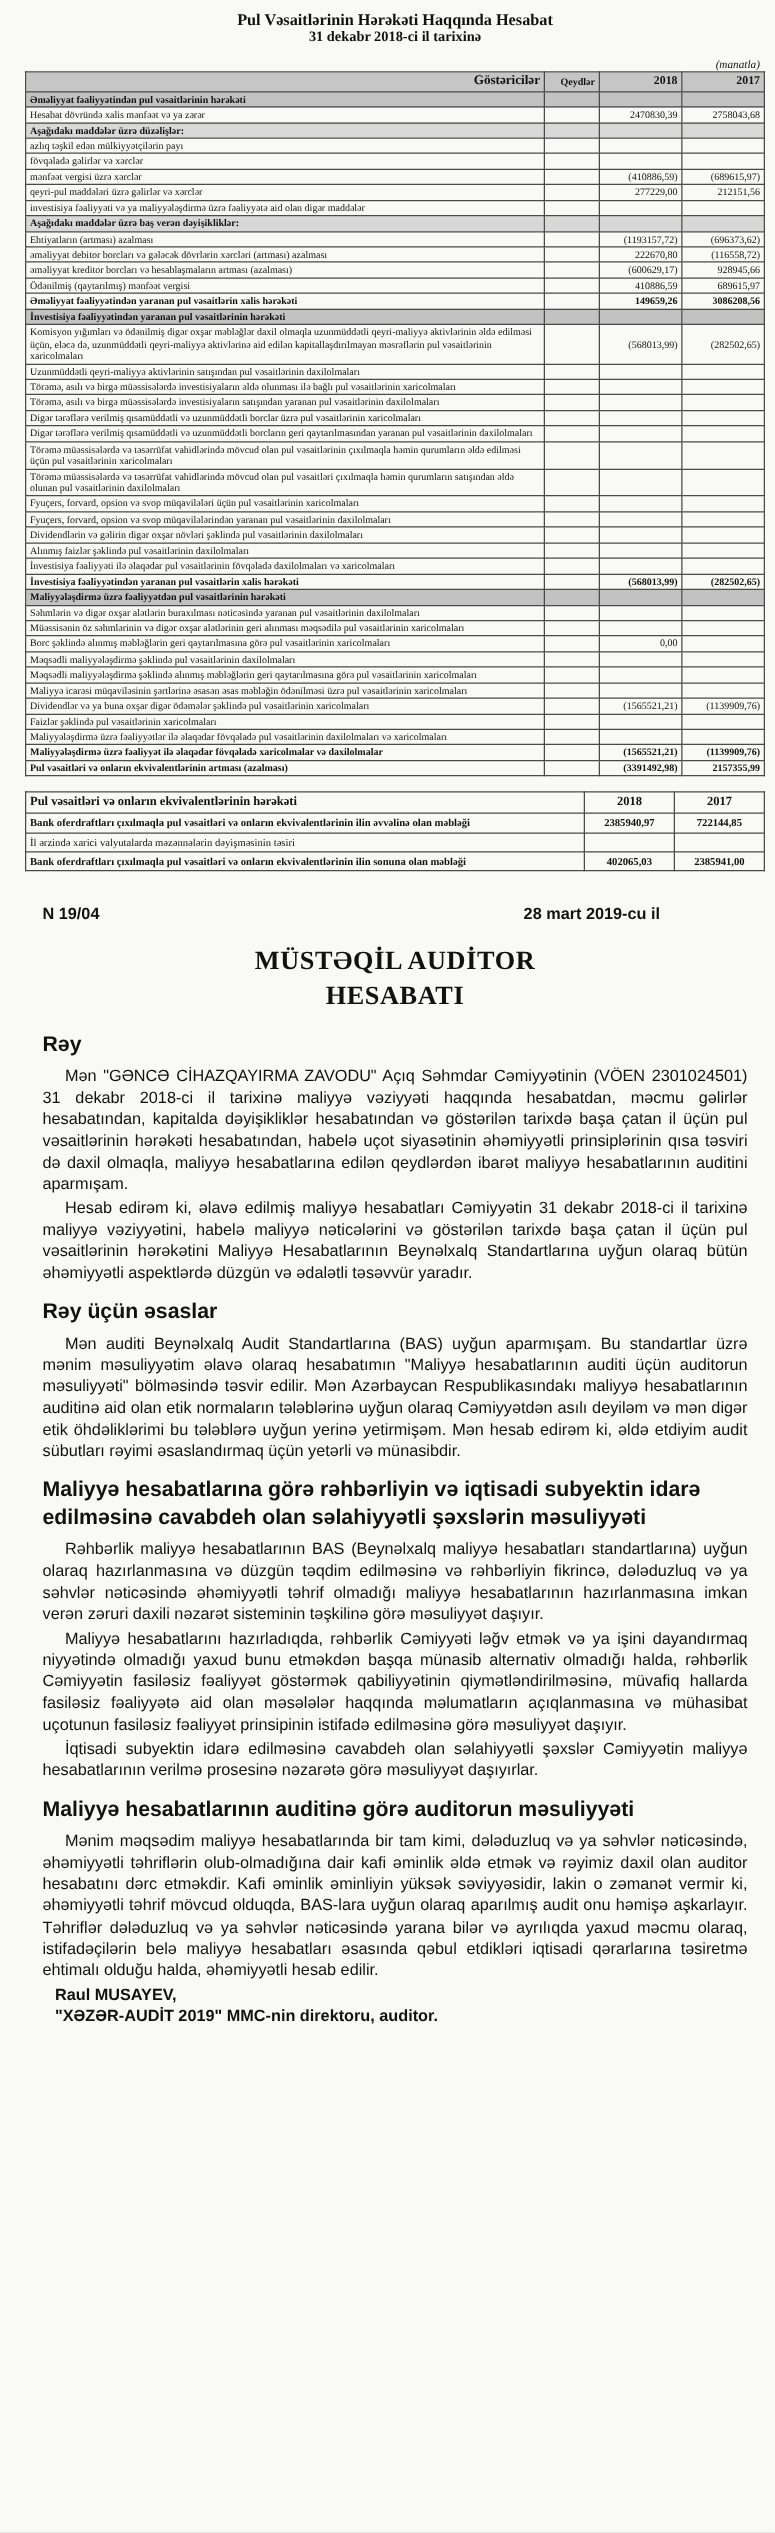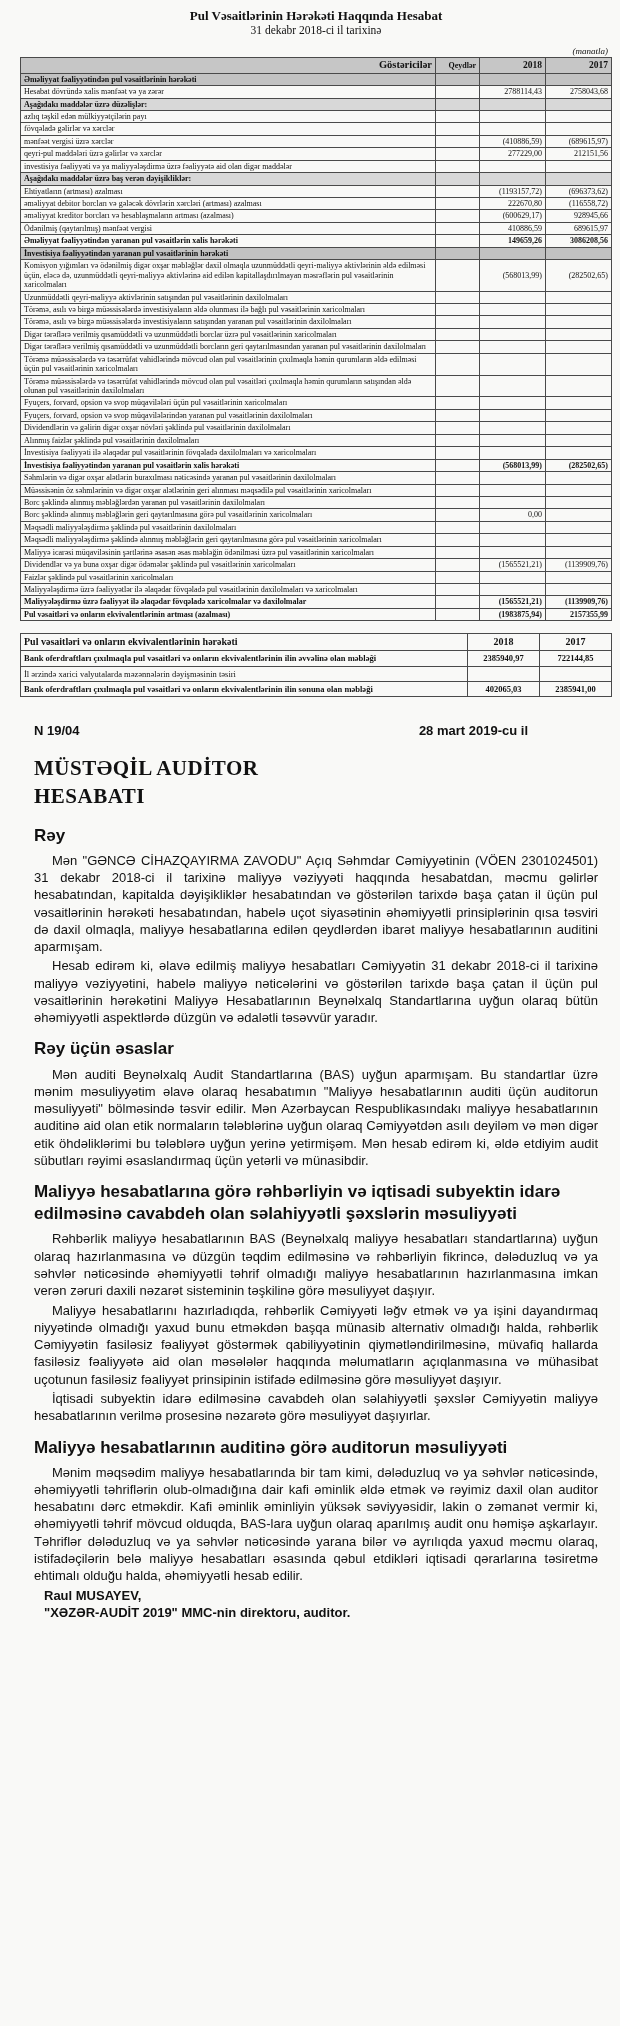--- a/index.html
+++ b/index.html
@@ -4,21 +4,21 @@
 <style>
   * { margin:0; padding:0; box-sizing:border-box; }
   html,body { background:#e9e9e7; }
   body { width:620px; font-family:"Liberation Serif", serif; color:#111; }
   .page {
     width:620px; min-height:2026px; background:#f9f9f7;
     padding:8px 8px 24px 20px; box-shadow:0 0 4px rgba(0,0,0,.25);
   }
   
   .doc-title { text-align:center; font-weight:bold; font-size:13px; line-height:1.25; }
-  .doc-subtitle { text-align:center; font-weight:normal; font-size:11.5px; margin-bottom:10px; }
+  .doc-subtitle { text-align:center; font-weight:bold; font-size:11.5px; margin-bottom:10px; }
   .manat-note { text-align:right; font-size:9px; font-style:italic; padding-right:4px; margin-bottom:1px; }
   
   table.cf { width:100%; border-collapse:collapse; font-size:8px; line-height:1.18; }
   .cf th, .cf td { border:1px solid #4a4a4a; padding:1px 3px; vertical-align:middle; }
   .cf thead th { background:var(--table-header-bg,#c6c6c6); font-weight:bold; text-align:right; }
   .cf thead th.h-label { font-size:10.5px; }
   .cf thead th.h-notes { font-size:8px; width:44px; }
   .cf thead th.h-year { font-size:9.5px; width:66px; }
   .cf td.num { text-align:right; white-space:nowrap; }
   .cf tr.section td { background:var(--section-bg,#c2c2c2); font-weight:bold; }
@@ -30,21 +30,21 @@
   .sm th, .sm td { border:1px solid #4a4a4a; padding:2px 3px; vertical-align:middle; }
   .sm thead th { font-weight:bold; text-align:left; font-size:10px; }
   .sm thead th.h-year { text-align:center; width:72px; }
   .sm td.num { text-align:center; white-space:nowrap; width:72px; }
   .sm tr.bold td { font-weight:bold; }
   
   .letter { font-family:"Liberation Sans", sans-serif; font-size:13px; padding:0 14px; margin-top:26px; }
   .letter-head { display:flex; font-weight:bold; font-size:13px; margin-bottom:16px; }
   .letter-head .date { margin-left:auto; margin-right:70px; }
   .letter-title { font-family:"Liberation Serif", serif; font-weight:bold; font-size:21px;
-                  text-align:left; line-height:1.35; letter-spacing:.5px; margin-bottom:14px; }
+                  text-align:center; line-height:1.35; letter-spacing:.5px; margin-bottom:14px; }
   .letter h3 { font-size:17px; font-weight:bold; margin:12px 0 5px 0; line-height:1.3; }
   .letter p { text-align:justify; text-indent:18px; line-height:1.33; margin-bottom:2px; }
   .letter p.sig { font-weight:bold; text-indent:10px; margin-bottom:0; }
 </style>
 </head>
 <body>
 
 <div class="page">
 
   <div class="doc-title">Pul Vəsaitlərinin Hərəkəti Haqqında Hesabat</div>
@@ -64,21 +64,21 @@
     <tbody id="cf-body">
         <tr class="section">
           <td class="label">Əməliyyat fəaliyyətindən pul vəsaitlərinin hərəkəti</td>
           <td class="q"></td>
           <td class="num"></td>
           <td class="num"></td>
         </tr>
         <tr class="row">
           <td class="label">Hesabat dövründə xalis mənfəət və ya zərər</td>
           <td class="q"></td>
-          <td class="num">2788114,43</td>
+          <td class="num">2470830,39</td>
           <td class="num">2758043,68</td>
         </tr>
         <tr class="sub">
           <td class="label">Aşağıdakı maddələr üzrə düzəlişlər:</td>
           <td class="q"></td>
           <td class="num"></td>
           <td class="num"></td>
         </tr>
         <tr class="row">
           <td class="label">azlıq təşkil edən mülkiyyətçilərin payı</td>
@@ -229,34 +229,34 @@
           <td class="q"></td>
           <td class="num"></td>
           <td class="num"></td>
         </tr>
         <tr class="total">
           <td class="label">İnvestisiya fəaliyyətindən yaranan pul vəsaitlərin xalis hərəkəti</td>
           <td class="q"></td>
           <td class="num">(568013,99)</td>
           <td class="num">(282502,65)</td>
         </tr>
+        <tr class="section">
+          <td class="label">Maliyyələşdirmə üzrə fəaliyyətdən pul vəsaitlərinin hərəkəti</td>
+          <td class="q"></td>
+          <td class="num"></td>
+          <td class="num"></td>
+        </tr>
         <tr class="row">
           <td class="label">Səhmlərin və digər oxşar alətlərin buraxılması nəticəsində yaranan pul vəsaitlərinin daxilolmaları</td>
           <td class="q"></td>
           <td class="num"></td>
           <td class="num"></td>
         </tr>
         <tr class="row">
           <td class="label">Müəssisənin öz səhmlərinin və digər oxşar alətlərinin geri alınması məqsədilə pul vəsaitlərinin xaricolmaları</td>
-          <td class="q"></td>
-          <td class="num"></td>
-          <td class="num"></td>
-        </tr>
-        <tr class="row">
-          <td class="label">Borc şəklində alınmış məbləğlərdən yaranan pul vəsaitlərinin daxilolmaları</td>
           <td class="q"></td>
           <td class="num"></td>
           <td class="num"></td>
         </tr>
         <tr class="row">
           <td class="label">Borc şəklində alınmış məbləğlərin geri qaytarılmasına görə pul vəsaitlərinin xaricolmaları</td>
           <td class="q"></td>
           <td class="num">0,00</td>
           <td class="num"></td>
         </tr>
@@ -298,21 +298,21 @@
         </tr>
         <tr class="total">
           <td class="label">Maliyyələşdirmə üzrə fəaliyyət ilə əlaqədar fövqəladə xaricolmalar və daxilolmalar</td>
           <td class="q"></td>
           <td class="num">(1565521,21)</td>
           <td class="num">(1139909,76)</td>
         </tr>
         <tr class="total">
           <td class="label">Pul vəsaitləri və onların ekvivalentlərinin artması (azalması)</td>
           <td class="q"></td>
-          <td class="num">(1983875,94)</td>
+          <td class="num">(3391492,98)</td>
           <td class="num">2157355,99</td>
         </tr>
       </tbody>
   </table>
 
   <div class="summary-wrap">
     <table class="sm">
       <thead>
         <tr>
           <th>Pul vəsaitləri və onların ekvivalentlərinin hərəkəti</th>

